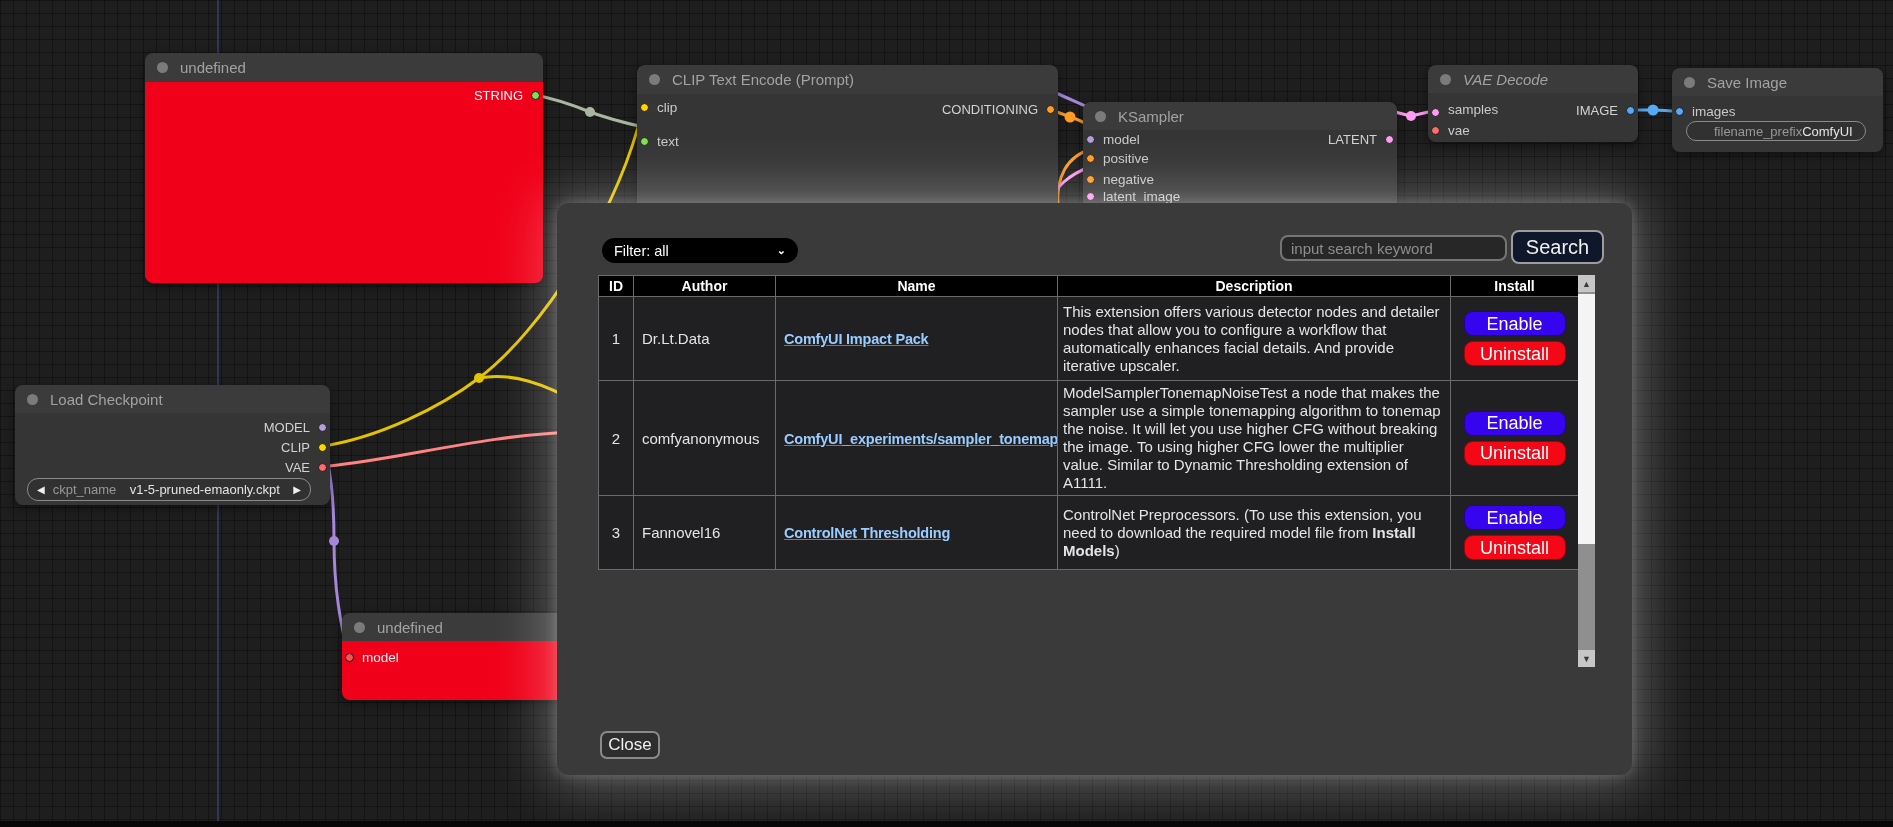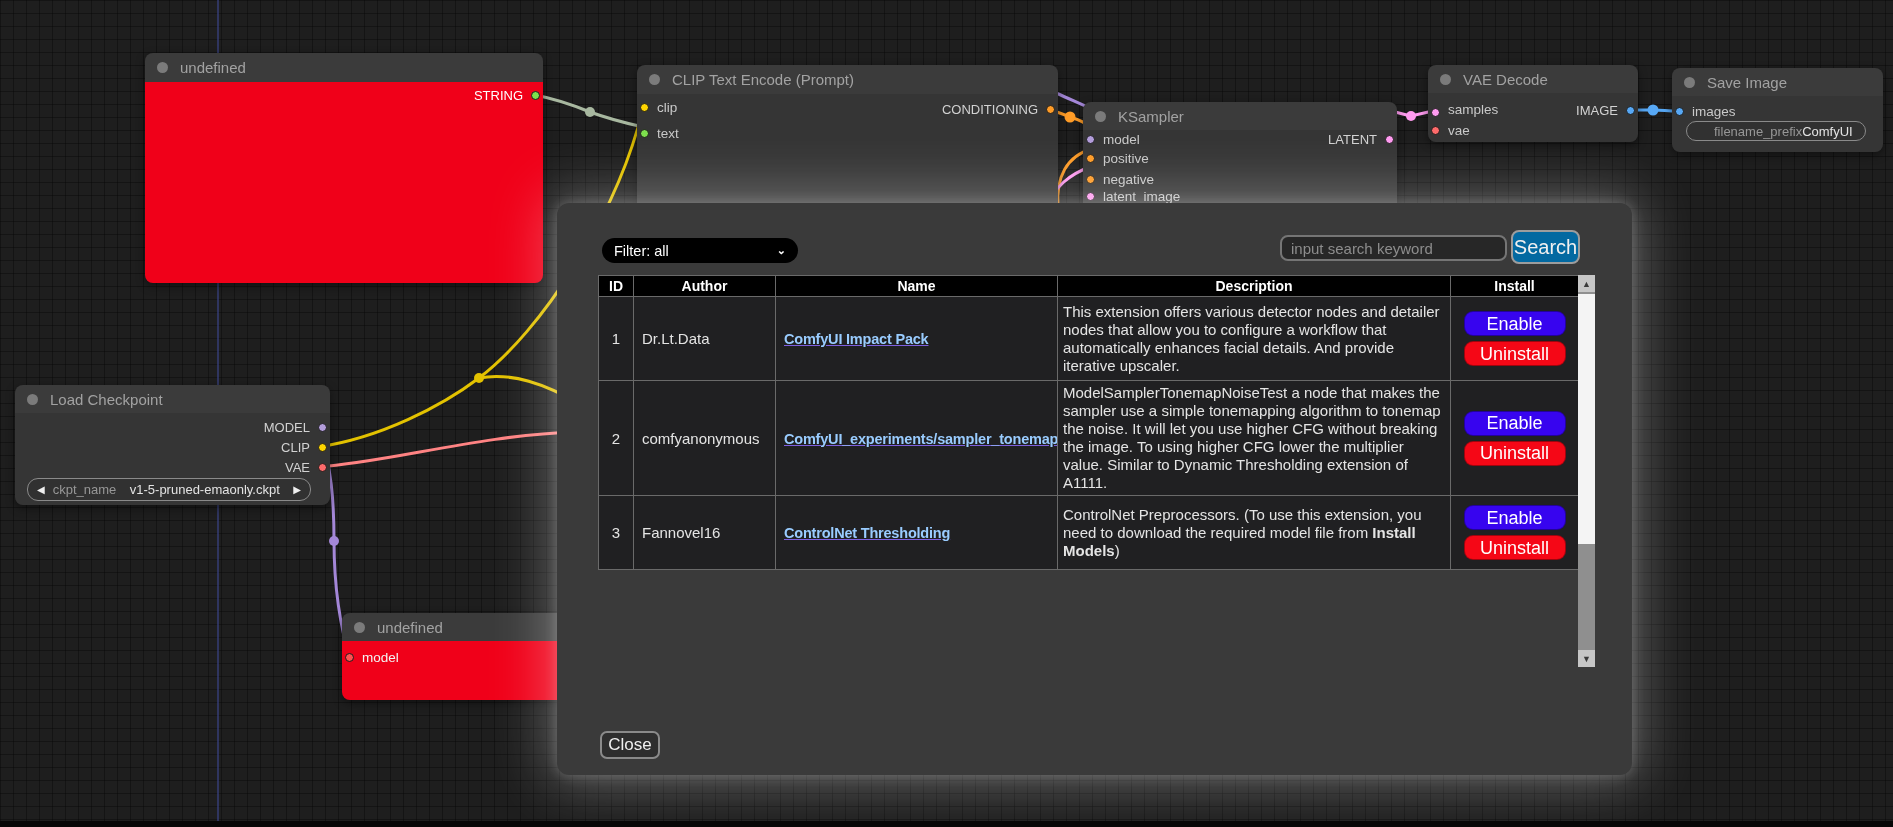--- a/index.html
+++ b/index.html
@@ -41,22 +41,22 @@
     background:#3a3a3a; border-radius:12px;
     box-shadow:0 0 55px 10px rgba(255,255,255,.30), 0 0 14px rgba(255,255,255,.22);padding-left:31px; }
   .filter-select { position:absolute; left:45px; top:35px; width:196px; height:25px;
     background:#000; border-radius:13px; color:#fff; font-size:14.5px;
     display:flex; align-items:center; justify-content:space-between; padding:0 12px; cursor:pointer; }
   .filter-select .chev { font-size:11px; color:#fff; font-weight:bold; }
   .search-input { position:absolute; left:723px; top:32px; width:227px; height:26px;
     background:#272727; border:2px solid #757575; border-radius:8px; color:#cfcfcf;
     font-size:15px; padding:0 9px; outline:none; }
   .search-input::placeholder { color:#8d8d8d; }
-  .search-btn { position:absolute; left:954px; top:27px; width:69px; height:34px;
-    background:#0369a1; border:2px solid #9d9d9d; border-radius:8px; color:#f0f0f0;
+  .search-btn { position:absolute; left:954px; top:27px; width:93px; height:34px;
+    background:#0f172a; border:2px solid #9d9d9d; border-radius:8px; color:#f0f0f0;
     font-size:20px; cursor:pointer; }
   .ext-table { position:absolute; left:41px; top:72px; width:980px; border-collapse:collapse;
     table-layout:fixed; }
   .ext-table th { background:#000; color:#fff; font-size:14px; font-weight:bold;
     border:1px solid #6a6a6a; height:21px; }
   .ext-table td { background:#202022; border:1px solid #6a6a6a; color:#e4e4e4;
     font-size:15px; vertical-align:middle; overflow:hidden; }
   .td-id { text-align:center; }
   .td-author { padding-left:8px; }
   .td-name { padding-left:8px; }
@@ -132,21 +132,21 @@
   <div class="node" style="left:637px;top:65px;width:421px;height:150px;">
     <div class="node-header">
       <span class="hdot"></span>
       <span class="node-title">CLIP Text Encode (Prompt)</span>
     </div>
     <div class="node-body">
       <div class="port-in" style="top:6px;">
         <span class="pdot" style="background:#ffd500;"></span>
         <span>clip</span>
       </div>
-      <div class="port-in" style="top:32px;">
+      <div class="port-in" style="top:40px;">
         <span class="pdot" style="background:#7de04d;"></span>
         <span>text</span>
       </div>
       <div class="port-out" style="top:8px;margin-left:8px;">
         <span>CONDITIONING</span>
         <span class="pdot" style="background:#ff9c27;"></span>
       </div>
     </div>
   </div>
 
@@ -179,21 +179,21 @@
       <div class="widget" style="left:12px;top:82px;width:290px;height:21px;">
         <span class="arr">◀</span>
         <span class="wlabel">seed</span>
         <span class="wvalue">156680208700286</span>
         <span class="arr">▶</span>
       </div>
     </div>
   </div>
 
   <div class="node" style="left:1428px;top:65px;width:210px;height:77px;">
-    <div class="node-header" style="height:28px;">
+    <div class="node-header" style="height:28px;font-style:italic;">
       <span class="hdot"></span>
       <span class="node-title">VAE Decode</span>
     </div>
     <div class="node-body" style="top:28px;">
       <div class="port-in" style="top:10px;align-items:flex-end;">
         <span class="pdot" style="background:#ff9bf0;"></span>
         <span>samples</span>
       </div>
       <div class="port-in" style="top:30px;">
         <span class="pdot" style="background:#ff6b6b;"></span>

